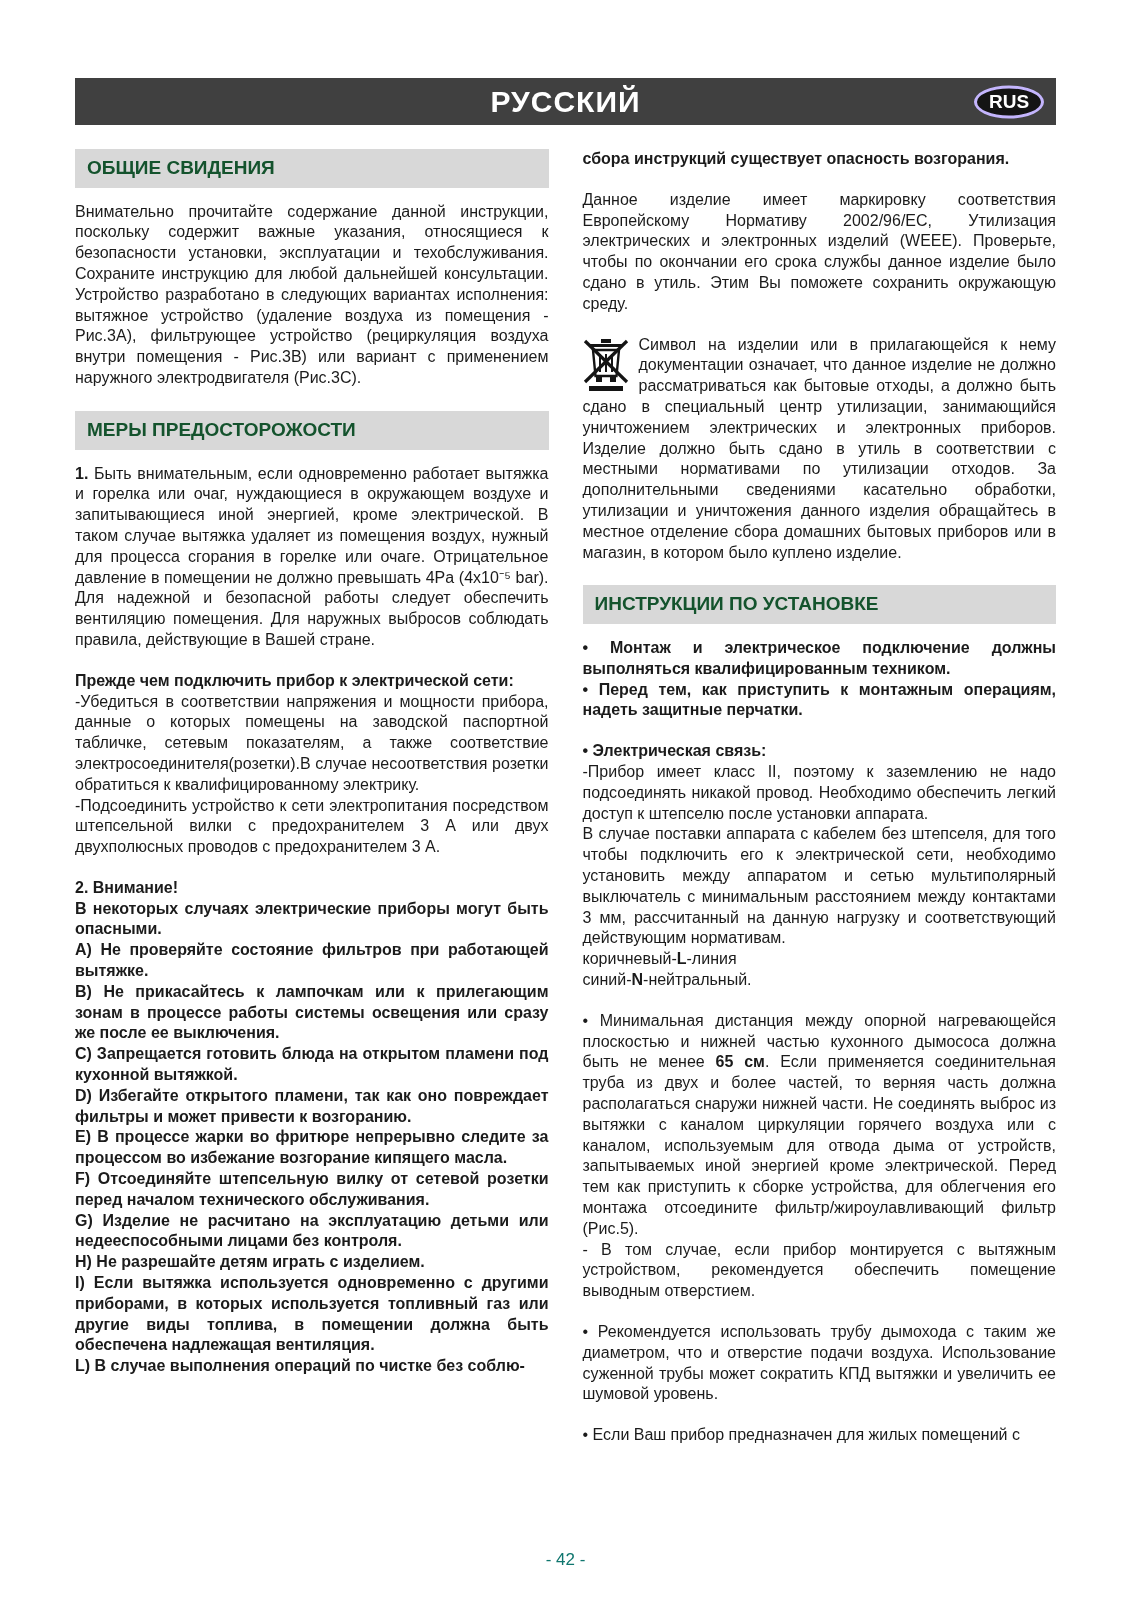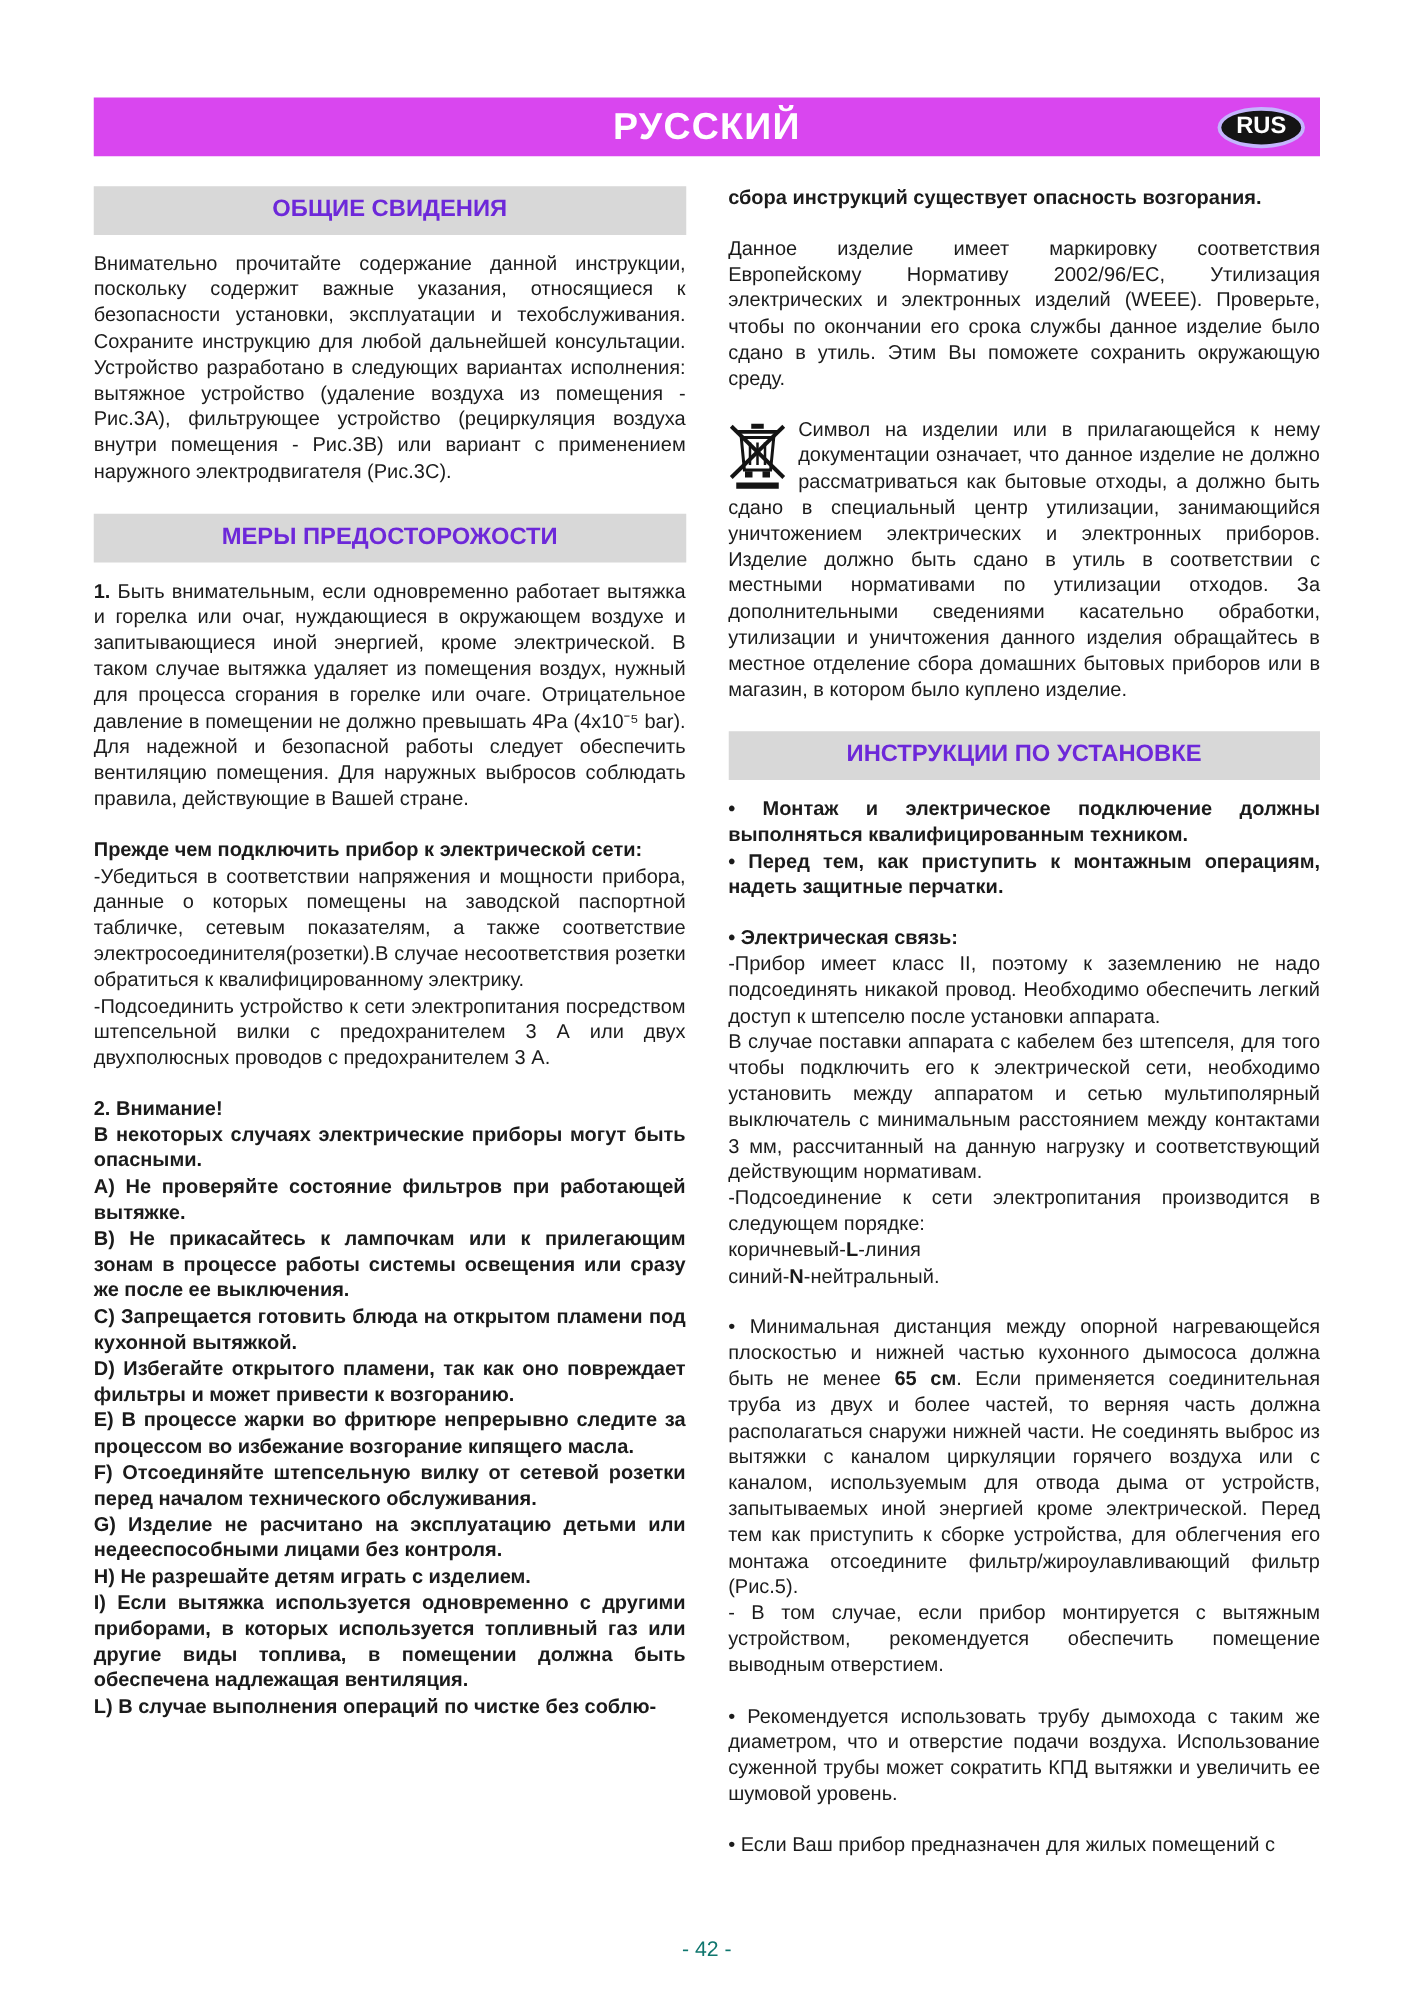--- a/index.html
+++ b/index.html
@@ -3,40 +3,40 @@
 <meta charset="utf-8">
 <style>
   * { margin:0; padding:0; box-sizing:border-box; }
   html,body { background:#ffffff; }
   body {
     width:1131px; height:1600px; overflow:hidden; position:relative;
     font-family:"Liberation Sans", sans-serif; color:#1b1b1b;
   }
   .page { padding:78px 75px 0 75px; }
   .header-bar {
-    background:#d946ef; height:47px; position:relative;
+    background:#404040; height:47px; position:relative;
     display:flex; align-items:center; justify-content:center;
   }
   .header-title {
     color:#ffffff; font-weight:bold; font-size:30px; letter-spacing:1px;
   }
   .rus-badge {
     position:absolute; right:12px; top:50%; transform:translateY(-50%);
     border:3px solid #c4b5fd; border-radius:50%;
     width:70px; height:33px; display:flex; align-items:center; justify-content:center;
     color:#ffffff; font-weight:bold; font-size:19px; background:#141414;
   }
   .columns { display:flex; gap:34px; margin-top:24px; }
   .col {
     flex:1; min-width:0; text-align:justify;
     font-size:16px; line-height:1.3;
   }
   .section-heading {
-    background:#d8d8d8; color:#6d28d9; font-weight:bold; font-size:19px;
-    padding:7px 12px; margin:22px 0 14px 0; text-align:center;
+    background:#d8d8d8; color:#14532d; font-weight:bold; font-size:19px;
+    padding:7px 12px; margin:22px 0 14px 0; text-align:left;
   }
   .col > .section-heading:first-child { margin-top:0; }
   p.para { margin:0; }
   p.space { margin-top:20px; }
   .b { font-weight:bold; }
   .weee-icon { float:left; margin:3px 10px 2px 0; line-height:0; }
   .footer {
     position:absolute; left:0; right:0; bottom:30px;
     text-align:center; font-size:17px; color:#0f766e;
   }
@@ -86,21 +86,20 @@
               <line x1="2" y1="3" x2="44" y2="44" stroke="#141414" stroke-width="3.2"></line>
               <line x1="44" y1="3" x2="2" y2="44" stroke="#141414" stroke-width="3.2"></line>
               <rect x="6" y="48" width="34" height="5" fill="#141414"></rect>
             </svg></span><span>Символ на изделии или в прилагающейся к нему документации означает, что данное изделие не должно рассматриваться как бытовые отходы, а должно быть сдано в специальный центр утилизации, занимающийся уничтожением электрических и электронных приборов. Изделие должно быть сдано в утиль в соответствии с местными нормативами по утилизации отходов. За дополнительными сведениями касательно обработки, утилизации и уничтожения данного изделия обращайтесь в местное отделение сбора домашних бытовых приборов или в магазин, в котором было куплено изделие.</span></p>
         <div class="section-heading">ИНСТРУКЦИИ ПО УСТАНОВКЕ</div>
         <p class="para"><span class="b">• Монтаж и электрическое подключение должны выполняться квалифицированным техником.</span></p>
         <p class="para"><span class="b">• Перед тем, как приступить к монтажным операциям, надеть защитные перчатки.</span></p>
         <p class="para space"><span class="b">• Электрическая связь:</span></p>
         <p class="para"><span>-Прибор имеет класс II, поэтому к заземлению не надо подсоединять никакой провод. Необходимо обеспечить легкий доступ к штепселю после установки аппарата.</span></p>
         <p class="para"><span>В случае поставки аппарата с кабелем без штепселя, для того чтобы подключить его к электрической сети, необходимо установить между аппаратом и сетью мультиполярный выключатель с минимальным расстоянием между контактами 3 мм, рассчитанный на данную нагрузку и соответствующий действующим нормативам.</span></p>
-        <p class="para"><span>-Подсоединение к сети электропитания производится в следующем порядке:</span></p>
         <p class="para"><span>коричневый-</span><span class="b">L</span><span>-линия</span></p>
         <p class="para"><span>синий-</span><span class="b">N</span><span>-нейтральный.</span></p>
         <p class="para space"><span>• Минимальная дистанция между опорной нагревающейся плоскостью и нижней частью кухонного дымососа должна быть не менее </span><span class="b">65 см</span><span>. Если применяется соединительная труба из двух и более частей, то верняя часть должна располагаться снаружи нижней части. Не соединять выброс из вытяжки с каналом циркуляции горячего воздуха или с каналом, используемым для отвода дыма от устройств, запытываемых иной энергией кроме электрической. Перед тем как приступить к сборке устройства, для облегчения его монтажа отсоедините фильтр/жироулавливающий фильтр (Рис.5).</span></p>
         <p class="para"><span>- В том случае, если прибор монтируется с вытяжным устройством, рекомендуется обеспечить помещение выводным отверстием.</span></p>
         <p class="para space"><span>• Рекомендуется использовать трубу дымохода с таким же диаметром, что и отверстие подачи воздуха. Использование суженной трубы может сократить КПД вытяжки и увеличить ее шумовой уровень.</span></p>
         <p class="para space"><span>• Если Ваш прибор предназначен для жилых помещений с</span></p>
       </div>
   </div>
 </div>
 

